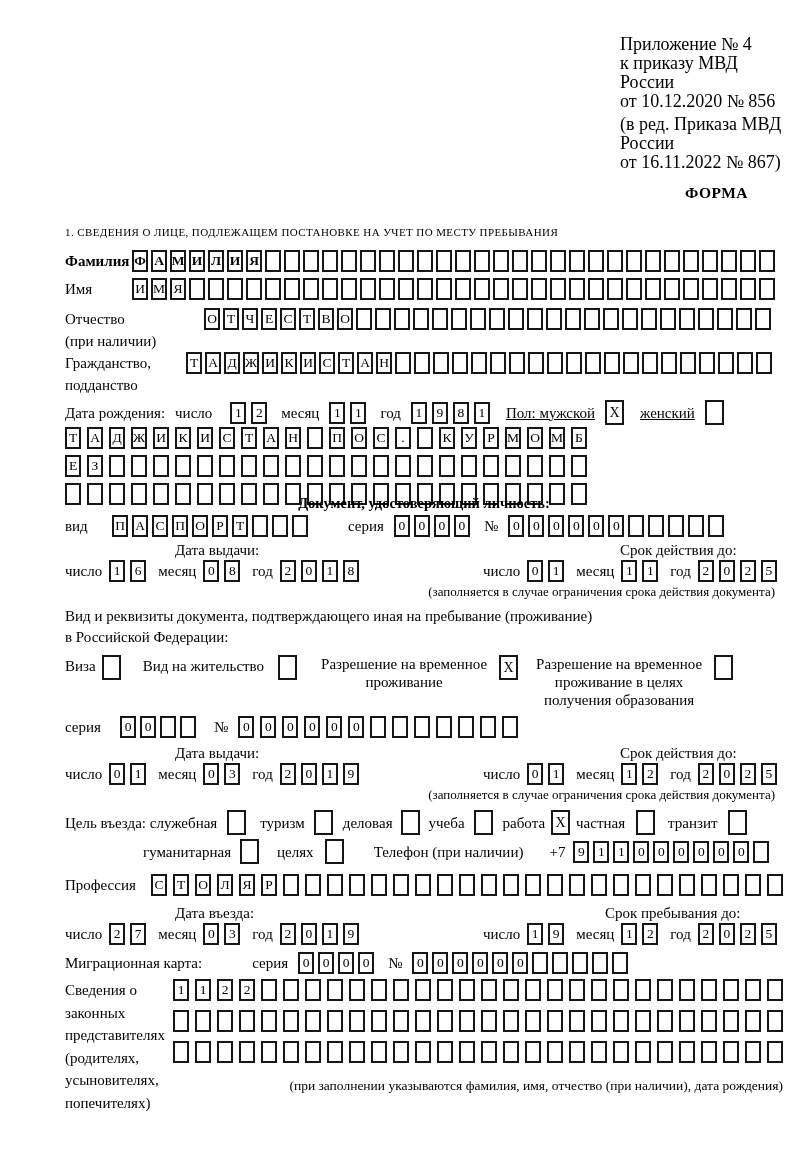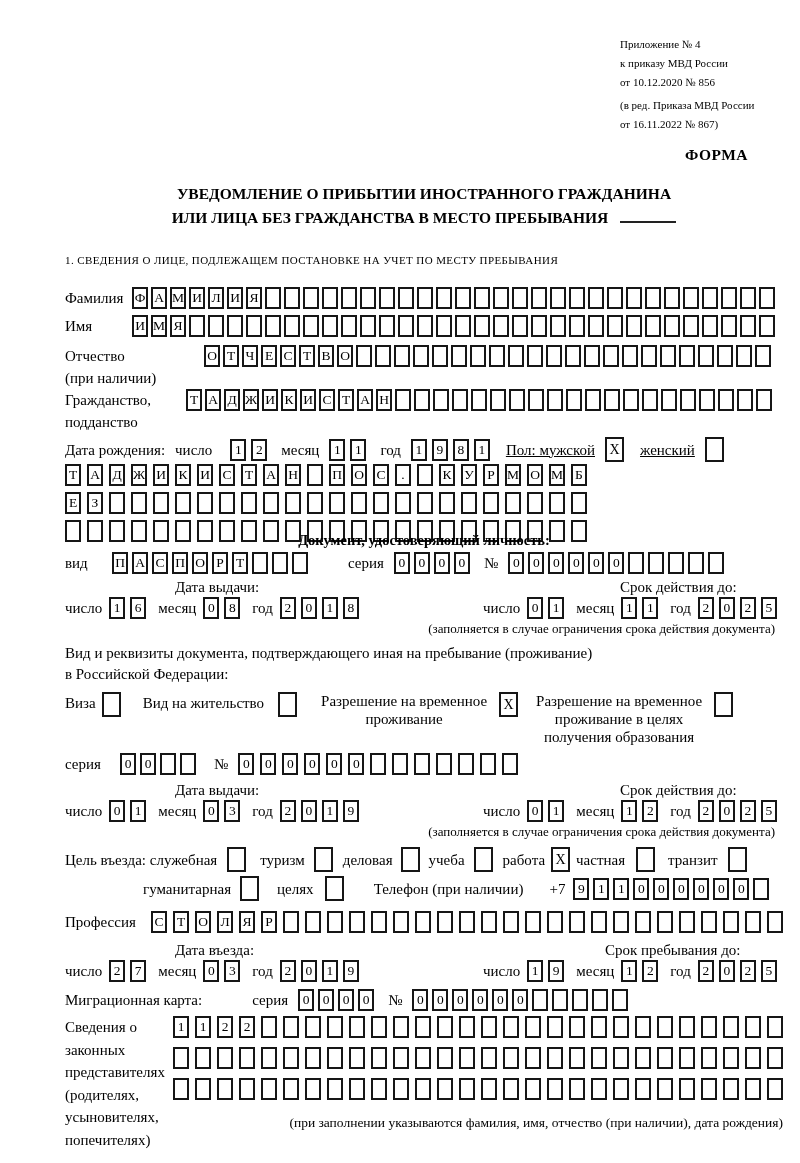--- a/index.html
+++ b/index.html
@@ -1,21 +1,21 @@
 <!DOCTYPE html>
 <html><head>
 <meta charset="utf-8">
 <style>
   * { margin:0; padding:0; box-sizing:border-box; }
   html,body { background:#ffffff; }
   body { width:800px; height:1163px; overflow:hidden; font-family:"Liberation Serif", serif; color:#000; }
   .page { width:800px; height:1163px; padding:35px 17px 0 65px; position:relative; }
 
   
-  .annex { margin-left:555px; font-size:11px; line-height:19px; }
+  .annex { margin-left:555px; font-size:18px; line-height:19px; }
   .annex .amend { margin-top:4px; }
   .form-label { text-align:right; padding-right:35px; font-weight:bold; font-size:15.5px; margin-top:12px; letter-spacing:0.5px; }
 
   
   .title { text-align:center; font-weight:bold; font-size:15.5px; line-height:24px; margin-top:18px; }
   .title-underline { display:inline-block; width:56px; border-bottom:2.5px solid #222; margin-left:12px; }
 
   .sec-heading { text-align:left; font-weight:normal; font-size:11px; margin-top:24px; letter-spacing:0.4px; }
 
   
@@ -28,21 +28,21 @@
   .cells.g4 { gap:4px; }
   .cells.g6 { gap:6px; }
   .cells.date { gap:5px; }
   .cell { flex:none; width:16px; height:22px; border:2px solid #161616; display:inline-flex; align-items:center; justify-content:center; font-size:13.5px; line-height:1; background:#fff; }
   .cb .cell { width:19px; height:25px; font-size:14px; }
   .vgap { display:flex; flex-direction:column; }
 
   .fine { font-size:13px; }
 
   
-  .r-surname { margin-top:21px; }
+  .r-surname { margin-top:12px;font-weight:bold; }
   .r-surname .lbl { width:67px; }
   .r-name { margin-top:6px; }
   .r-name .lbl { width:67px; }
   .r-patr { margin-top:8px; }
   .r-patr .lbl-block { width:139px; }
   .r-cit .lbl-block { width:121px; }
   .r-birth { margin-top:4px; align-items:center; }
   .r-birth .lbl { margin-right:10px; }
   .dlbl { margin:0 8px 0 14px; }
   .sex-lbl { margin:0 10px 0 16px;text-decoration:underline; }
@@ -88,24 +88,20 @@
 
   <div class="annex">
     <div>Приложение № 4</div>
     <div>к приказу МВД России</div>
     <div>от 10.12.2020 № 856</div>
     <div class="amend">(в ред. Приказа МВД России</div>
     <div>от 16.11.2022 № 867)</div>
   </div>
   <div class="form-label">ФОРМА</div>
 
-  <div class="title">
-    <div>УВЕДОМЛЕНИЕ О ПРИБЫТИИ ИНОСТРАННОГО ГРАЖДАНИНА</div>
-    <div><span>ИЛИ ЛИЦА БЕЗ ГРАЖДАНСТВА В МЕСТО ПРЕБЫВАНИЯ</span><span class="title-underline"></span></div>
-  </div>
 
   <div class="sec-heading">1. СВЕДЕНИЯ О ЛИЦЕ, ПОДЛЕЖАЩЕМ ПОСТАНОВКЕ НА УЧЕТ ПО МЕСТУ ПРЕБЫВАНИЯ</div>
 
   <div class="row r-surname">
     <span class="lbl">Фамилия</span>
     <span class="cells">
         <span class="cell">Ф</span>
         <span class="cell">А</span>
         <span class="cell">М</span>
         <span class="cell">И</span>

